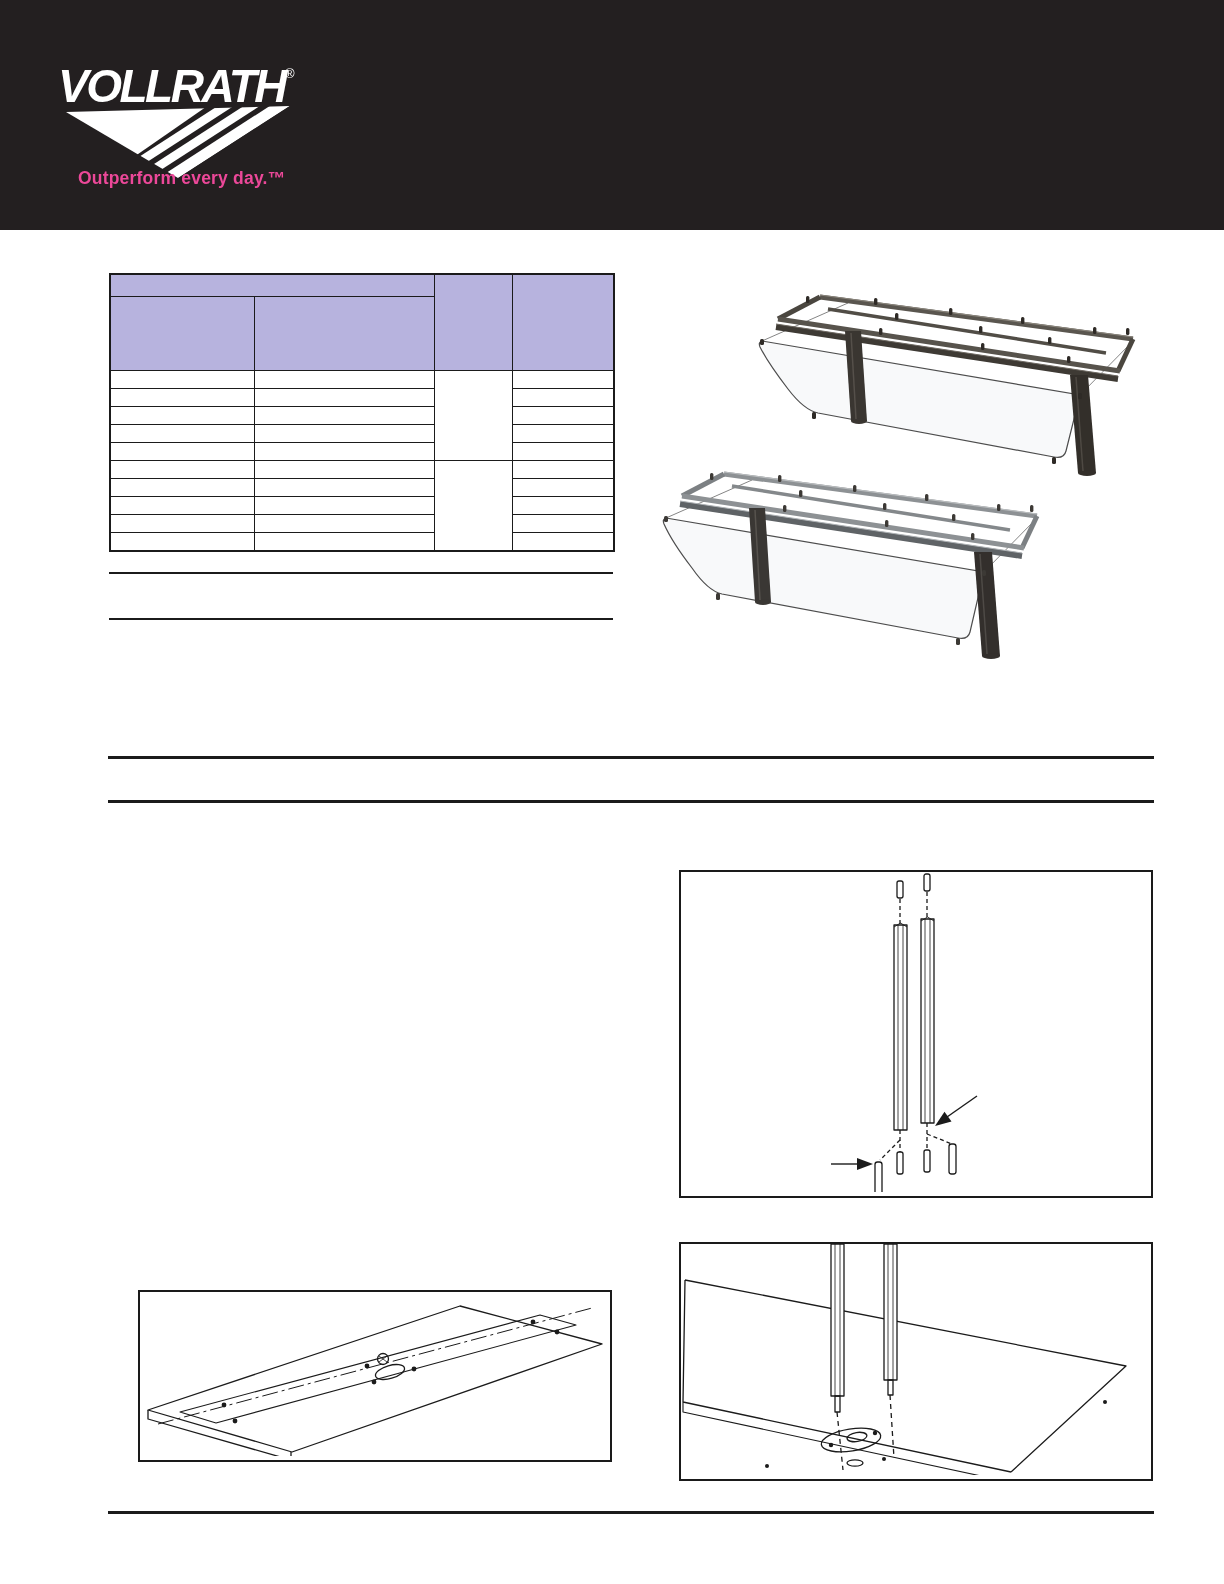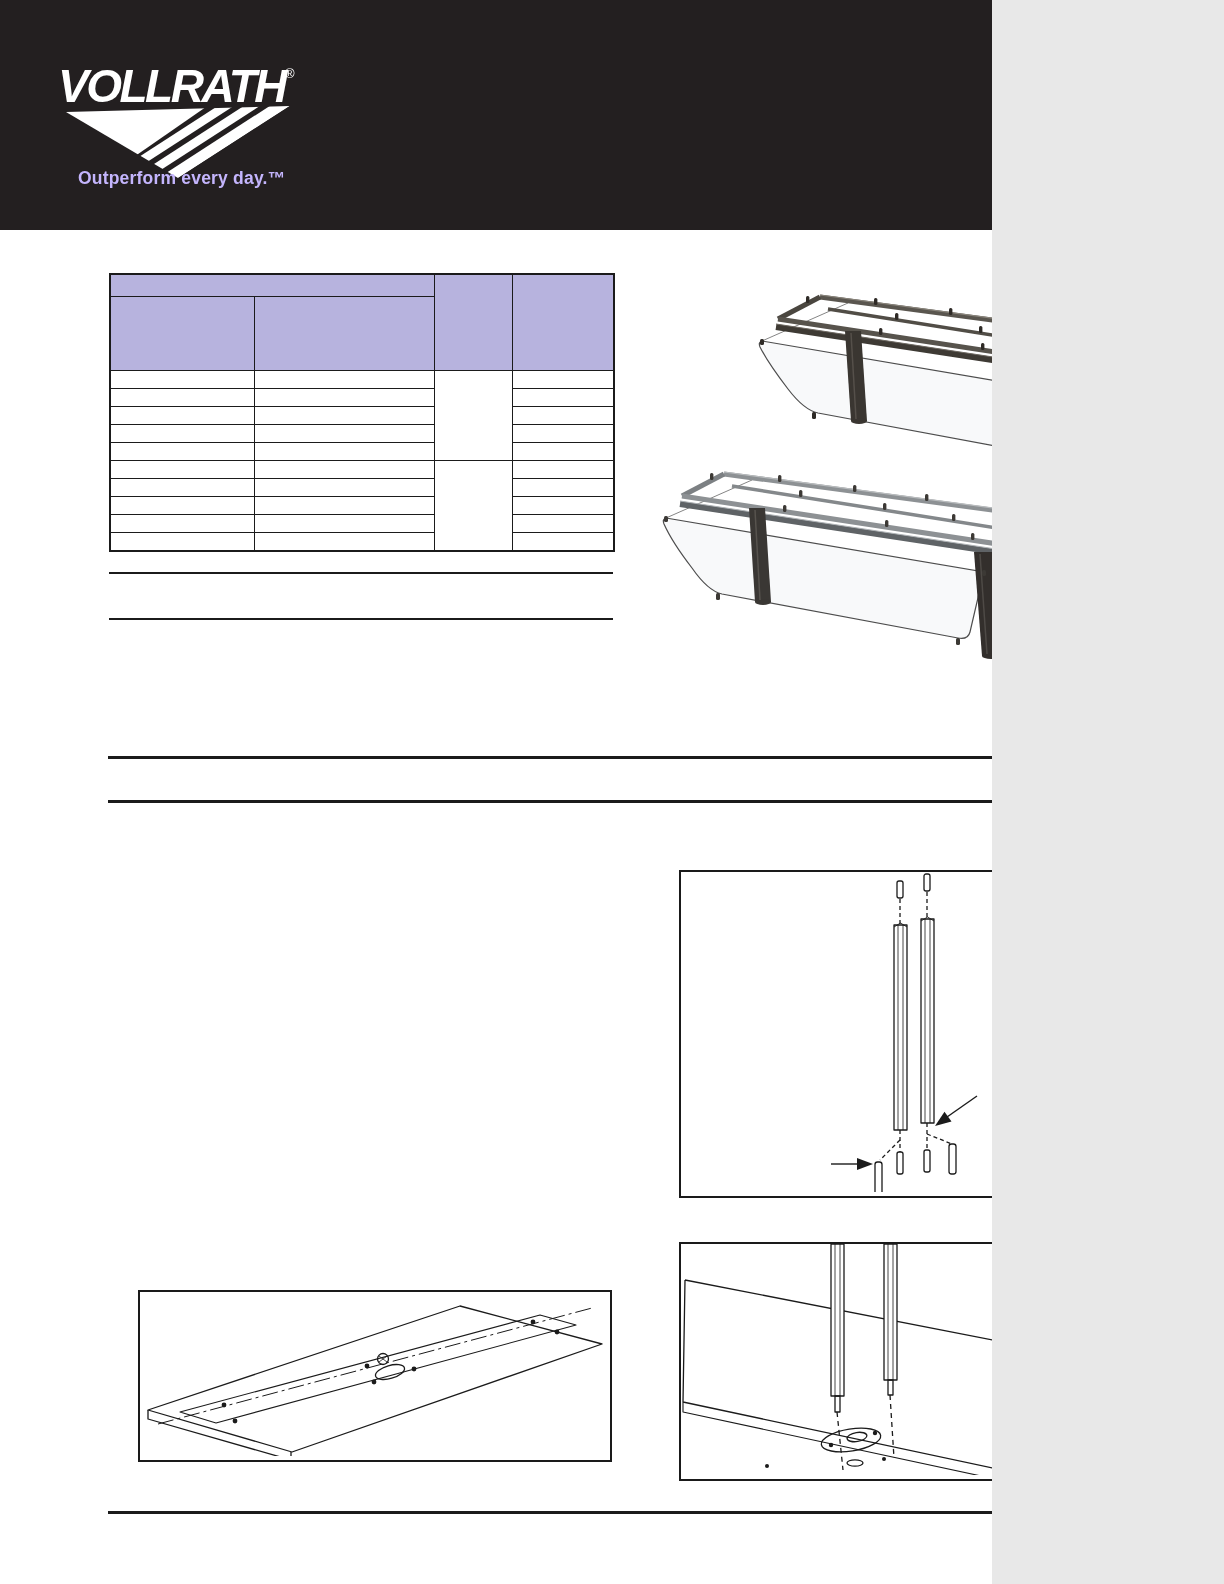--- a/index.html
+++ b/index.html
@@ -1,23 +1,23 @@
 <!DOCTYPE html>
 <html><head>
 <meta charset="utf-8">
 <style>
   html,body{margin:0;padding:0;background:#e8e8e8;}
-  .page{position:relative;width:992px;height:1584px;background:#ffffff;overflow:hidden;
+  .page{position:relative;width:1224px;height:1584px;background:#ffffff;overflow:hidden;
         font-family:"Liberation Sans",sans-serif;}
 
   
   .masthead{position:absolute;left:0;top:0;width:1224px;height:230px;
             background:var(--masthead-bg,#231f20);}
   .logo-svg{position:absolute;left:58px;top:60px;}
-  .tagline{position:absolute;left:78px;top:168px;color:#c4b5fd;
+  .tagline{position:absolute;left:78px;top:168px;color:#ec4899;
            font-size:17.5px;font-weight:bold;letter-spacing:.2px;}
 
   
   table.spec{position:absolute;left:109px;top:273px;border-collapse:collapse;
              table-layout:fixed;border:2px solid var(--line,#2b272c);}
   table.spec td{border:1px solid var(--line,#2b272c);padding:0;font-size:10px;
                 color:#231f20;overflow:hidden;}
   table.spec td.hd{background:var(--th-bg,#b7b3de);}
   tr.band td{height:21px;}
   tr.subhead td{height:73px;}

